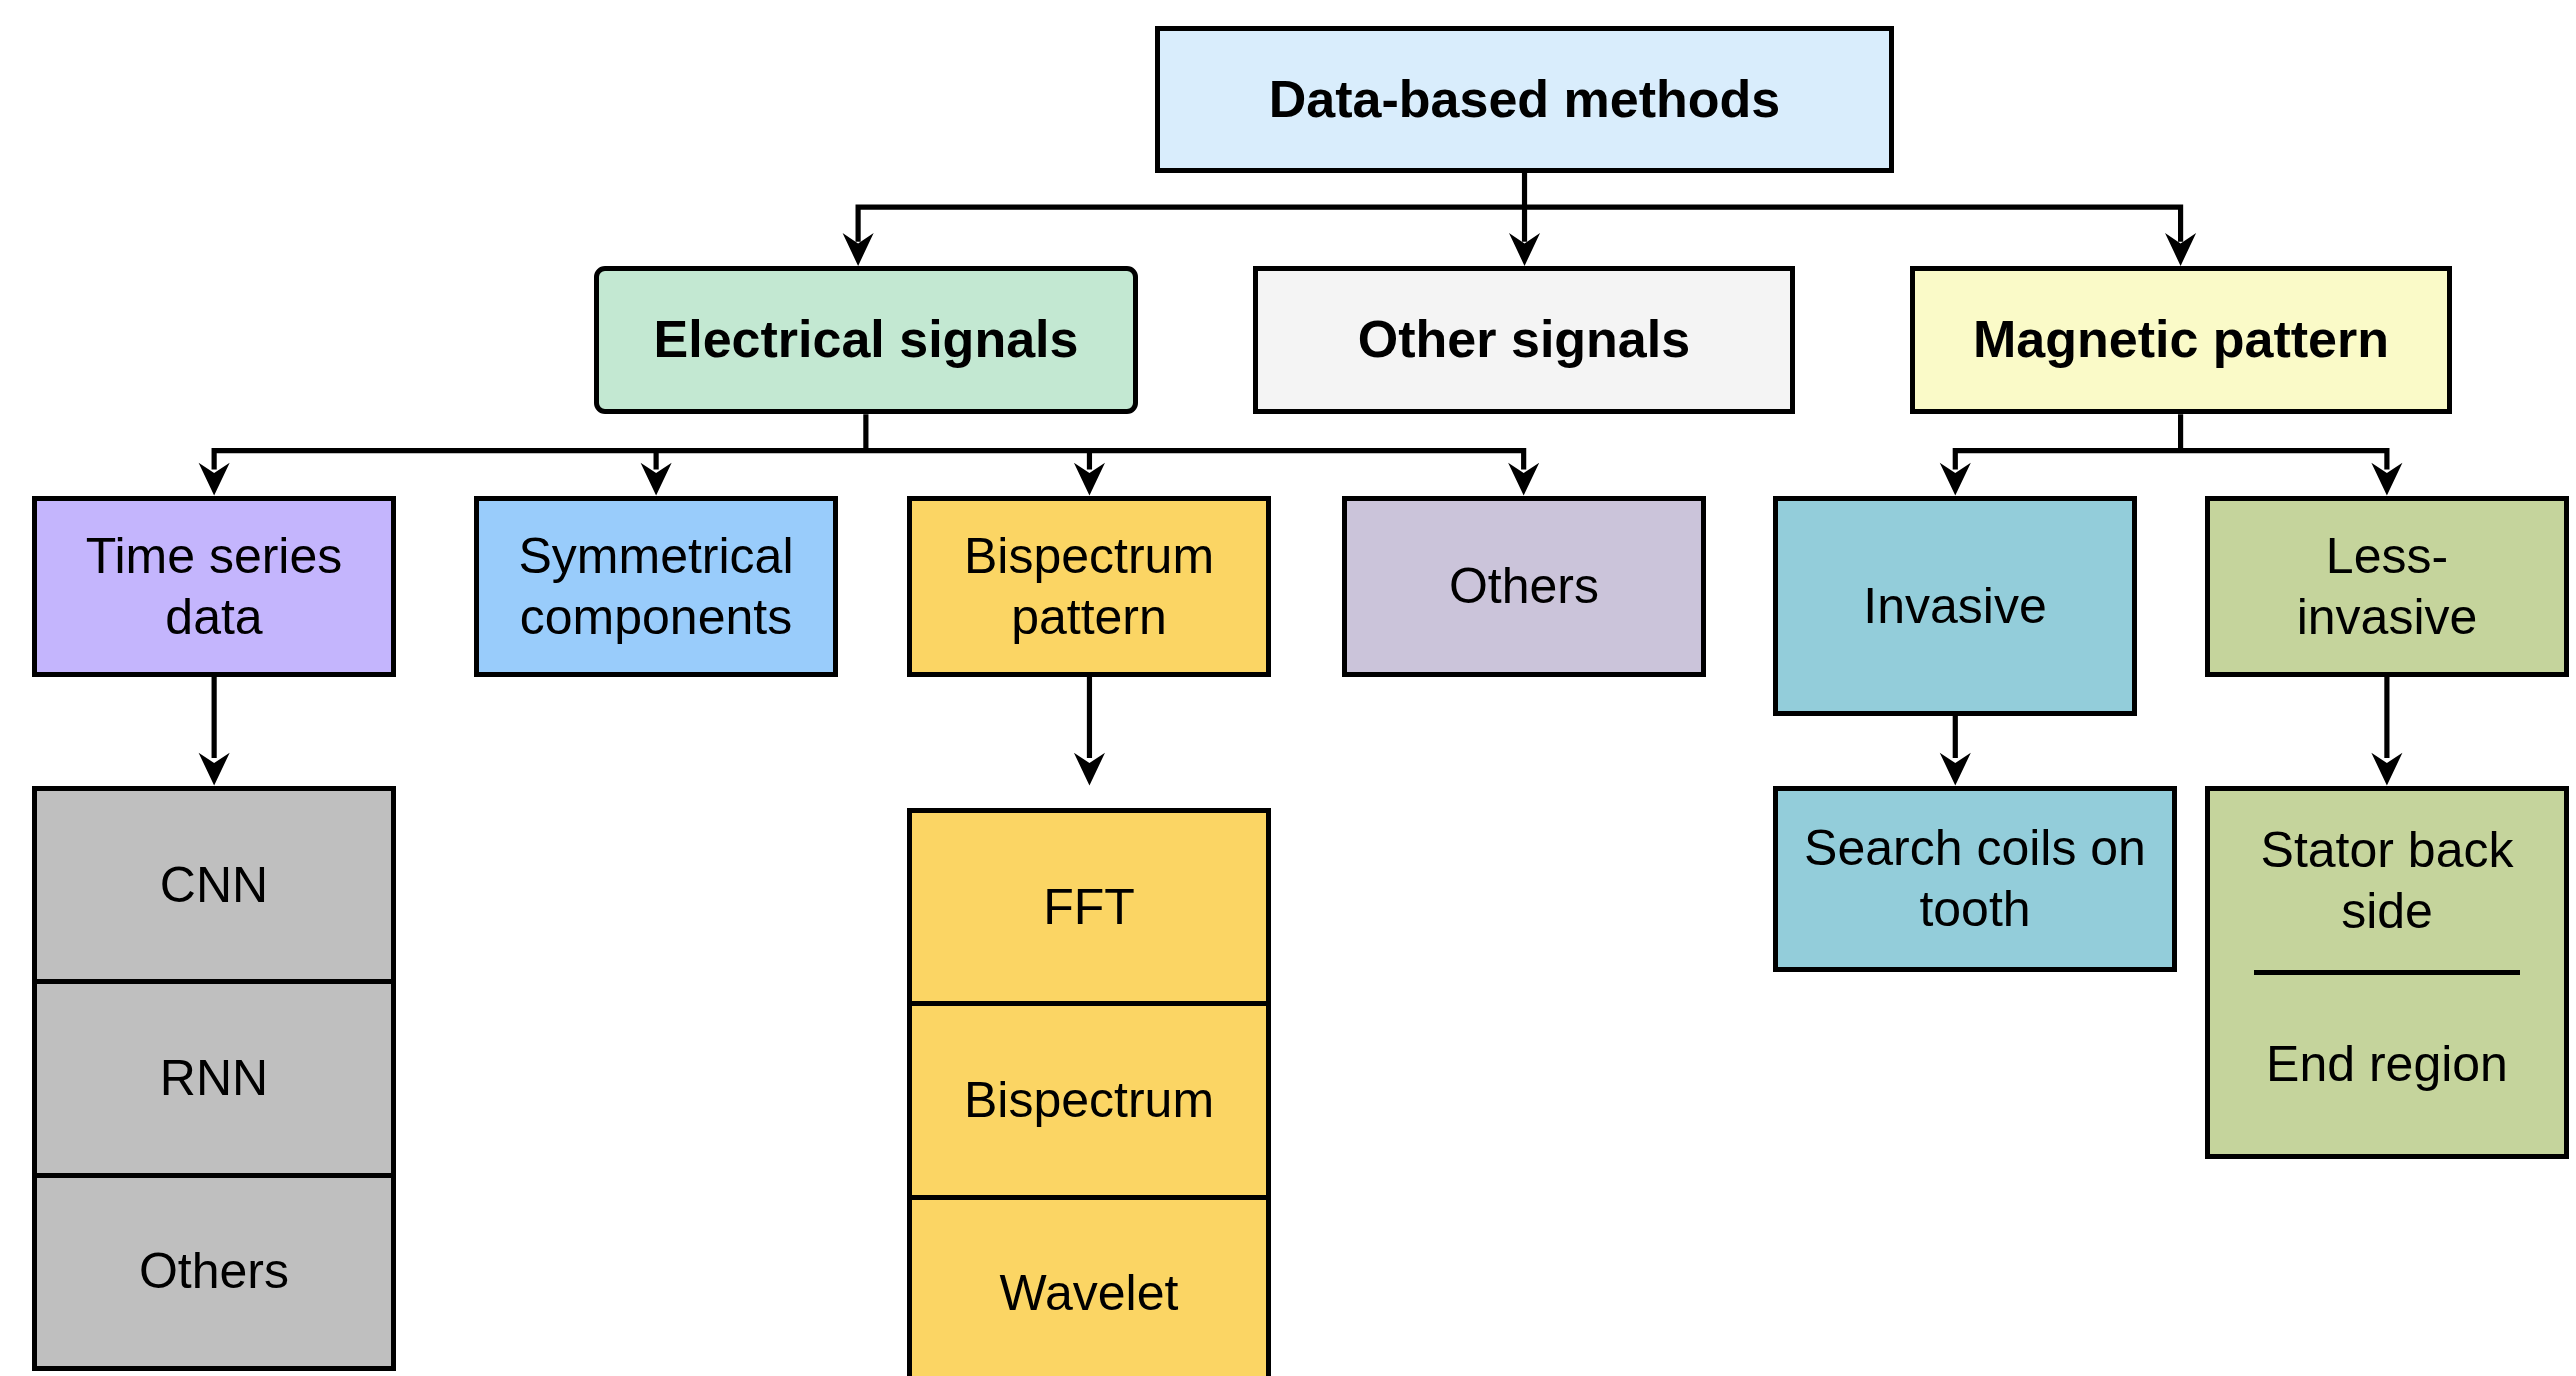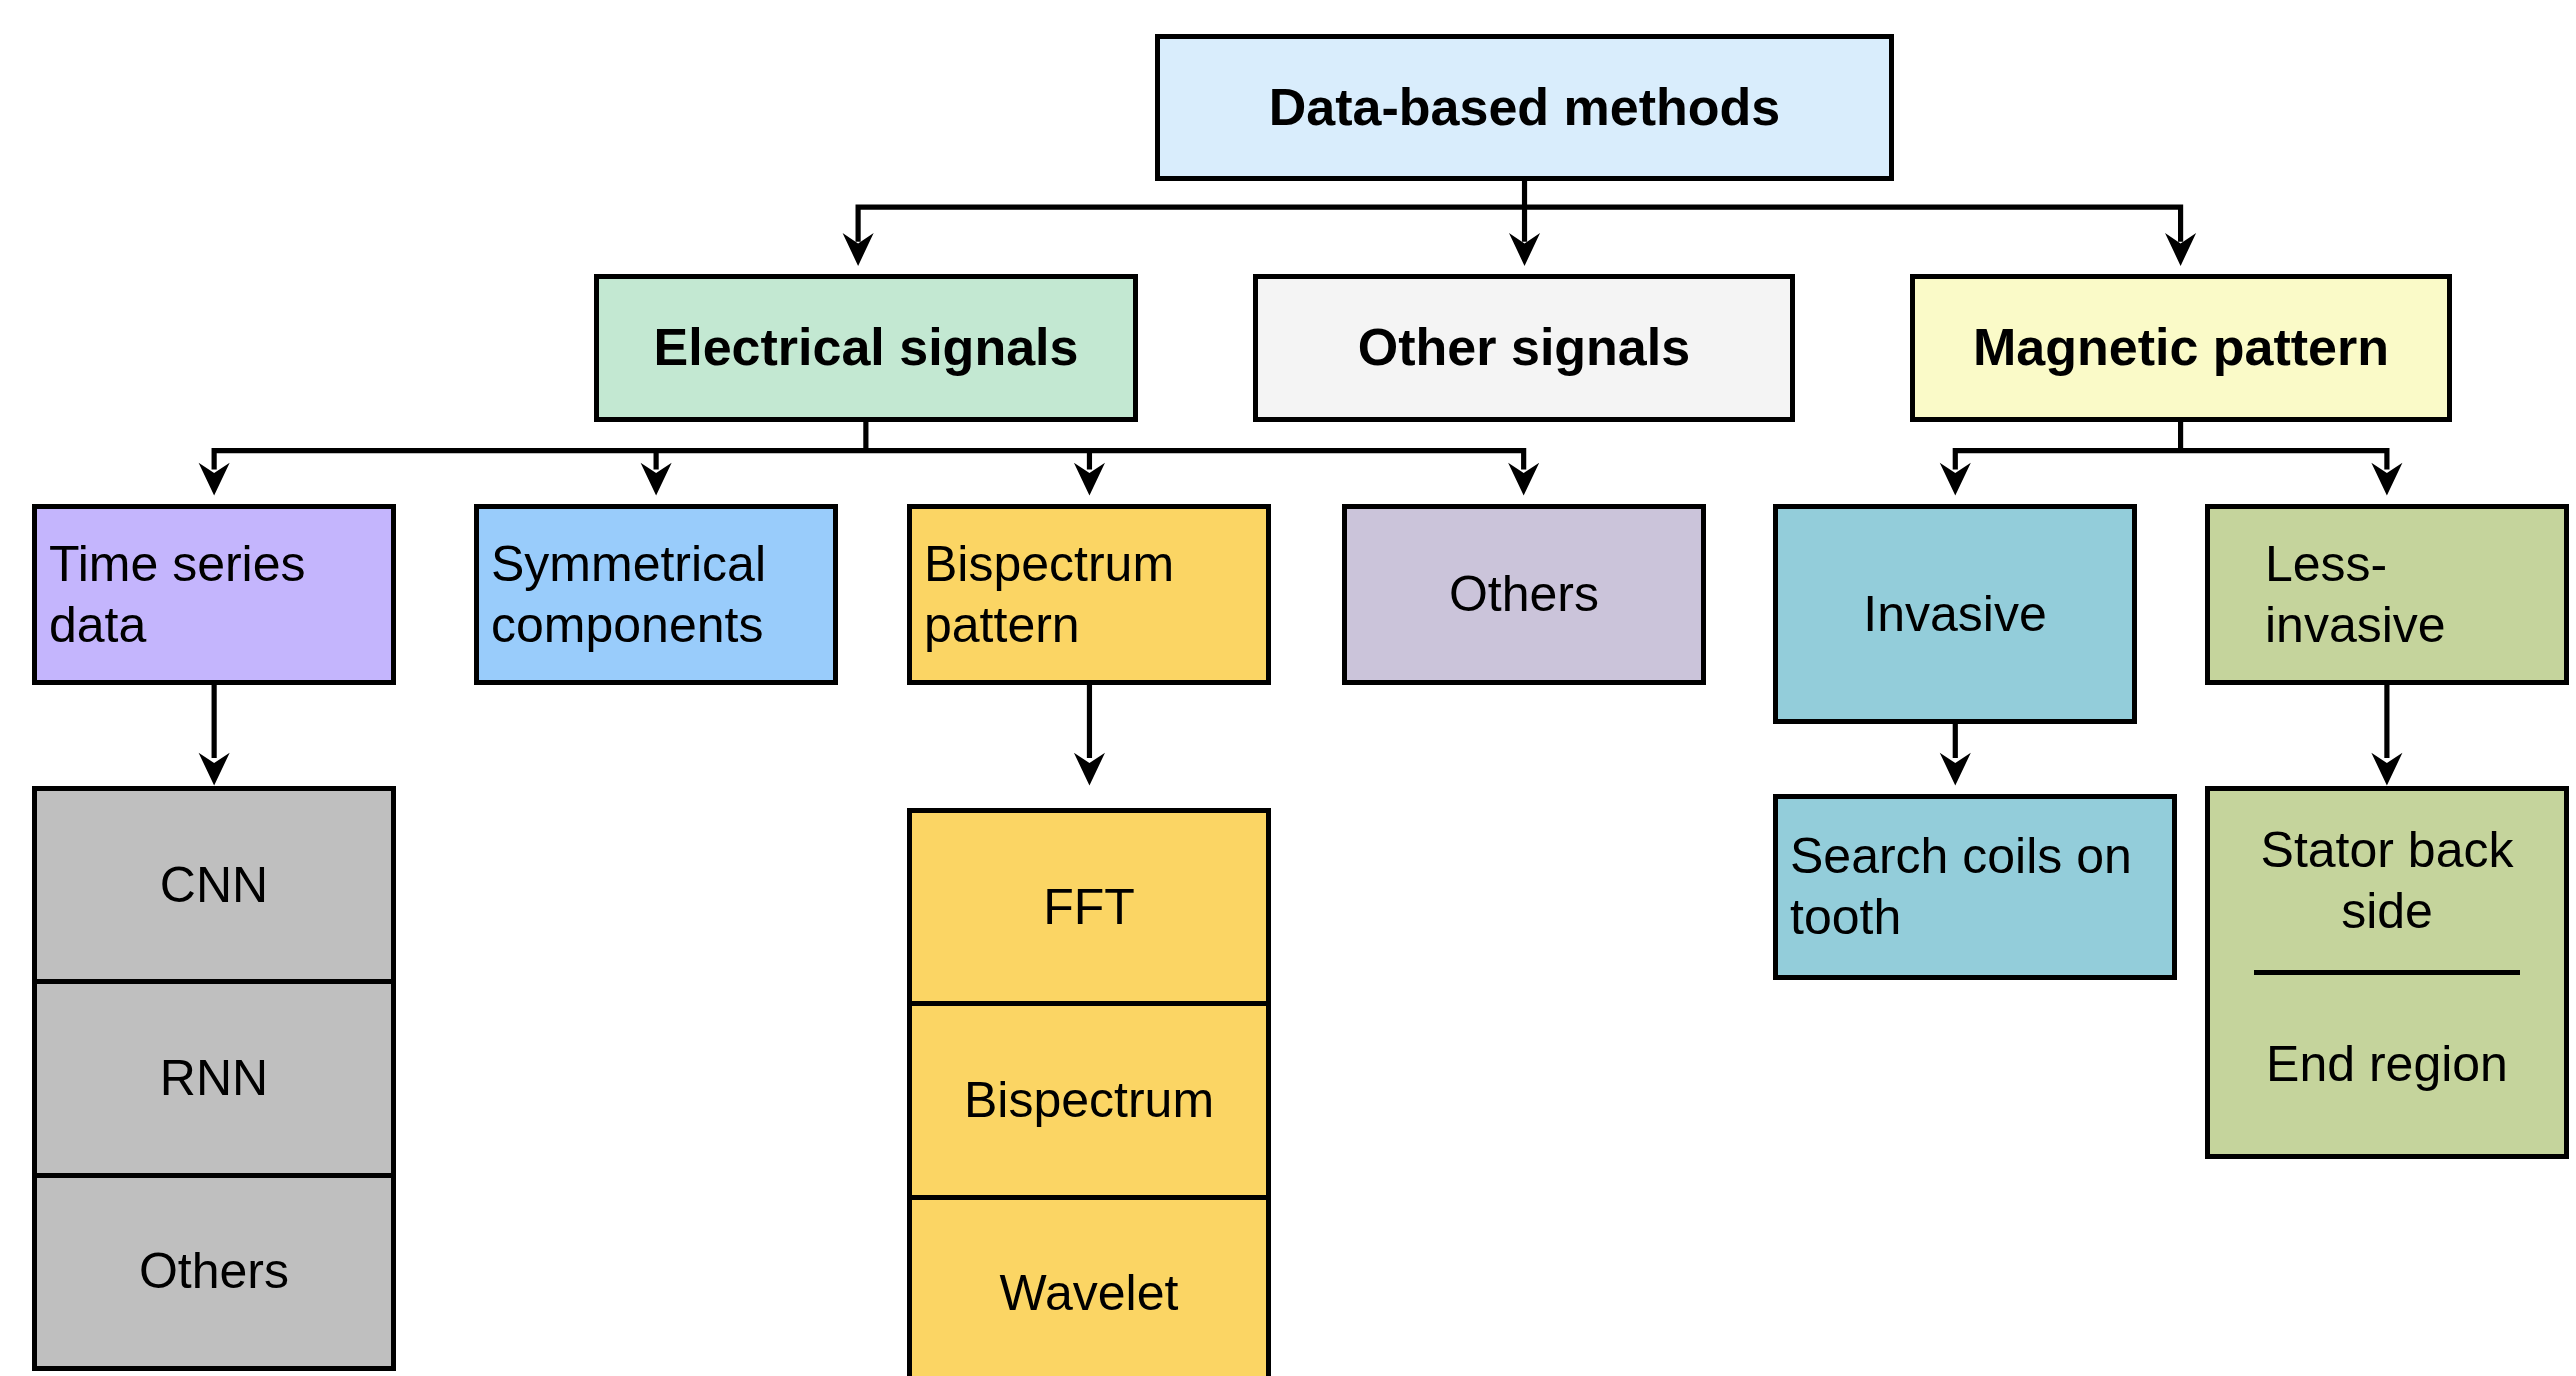--- a/index.html
+++ b/index.html
@@ -17,24 +17,24 @@
     left: 0; top: 0;
     width: 2576px; height: 1376px;
   }
   .node {
     position: absolute;
     box-sizing: border-box;
     border: 5.2px solid #000000;
     display: flex;
     align-items: center;
     justify-content: center;
+    text-align: center;
     font-size: 50px;
     line-height: 1.22;
     padding: 0 12px;
-    margin-top: 8px;
   }
   .node.bold { font-weight: bold; font-size: 52px; }
   .node.tight { padding: 0 55px; }
   .stack {
     position: absolute;
     box-sizing: border-box;
     border: 5.2px solid #000000;
     display: flex;
     flex-direction: column;
   }
@@ -80,21 +80,21 @@
       <polygon stroke="none" points="1244,872 1262,884 1280,872 1262,910"></polygon>
       <polygon stroke="none" points="2247,872 2265,884 2283,872 2265,910"></polygon>
       <polygon stroke="none" points="2747,872 2765,884 2783,872 2765,910"></polygon>
     </g>
   </svg>
 
   <div class="node bold" style="left: 1155px; top: 26px; width: 739px; height: 147px; background: rgb(217, 237, 252);">
     <span>Data-based methods</span>
   </div>
 
-  <div class="node bold" style="left: 594px; top: 266px; width: 544px; height: 148px; background: rgb(195, 232, 210);">
+  <div class="node bold" style="left: 594px; top: 266px; width: 544px; height: 148px; background: rgb(195, 232, 210); border-radius: 11px;">
     <span>Electrical signals</span>
   </div>
   <div class="node bold" style="left: 1253px; top: 266px; width: 542px; height: 148px; background: rgb(244, 244, 244);">
     <span>Other signals</span>
   </div>
   <div class="node bold" style="left: 1910px; top: 266px; width: 542px; height: 148px; background: rgb(250, 250, 200);">
     <span>Magnetic pattern</span>
   </div>
 
   <div class="node" style="left: 32px; top: 496px; width: 364px; height: 181px; background: #c4b5fd;">

